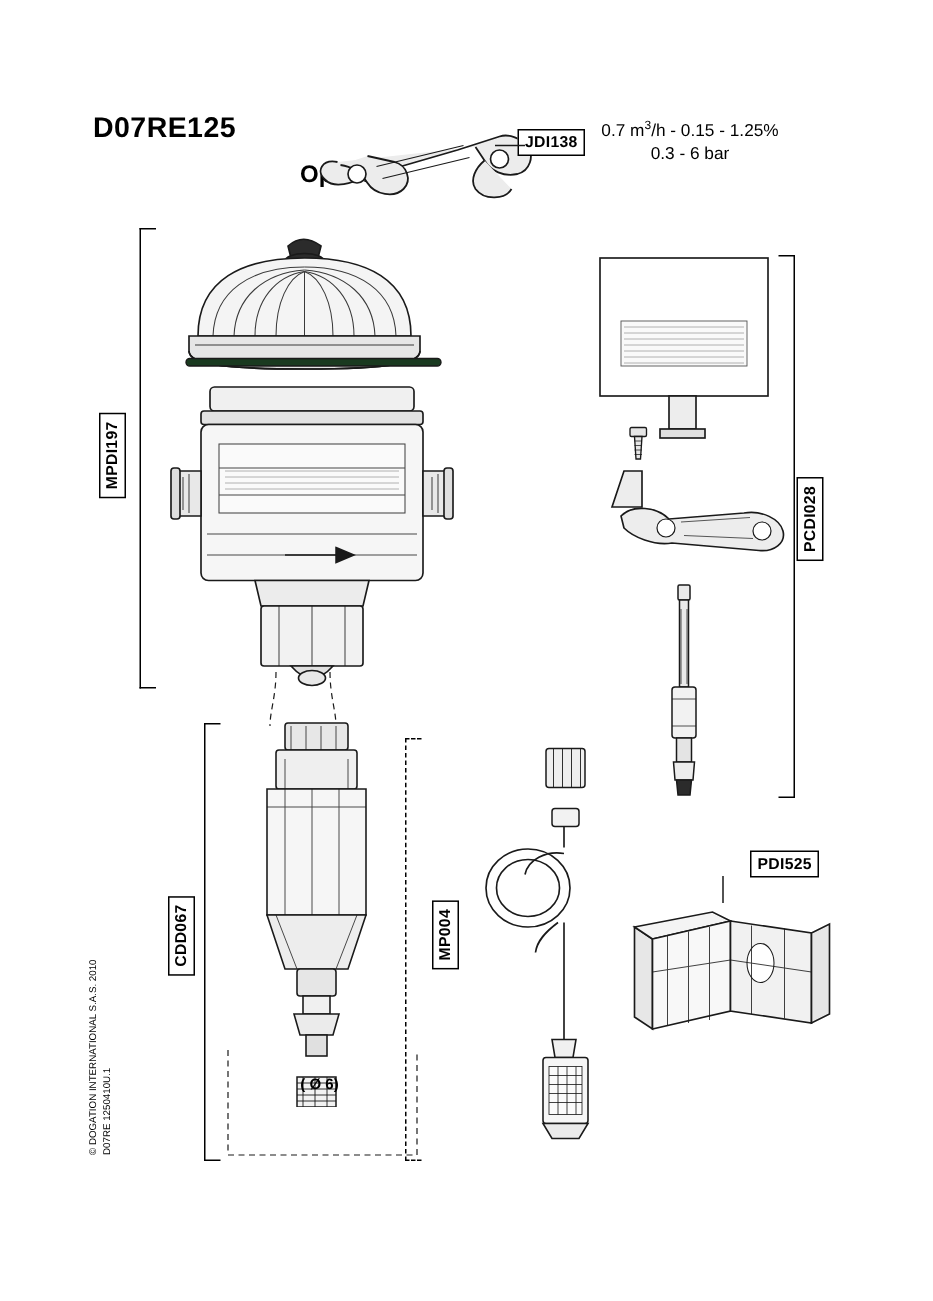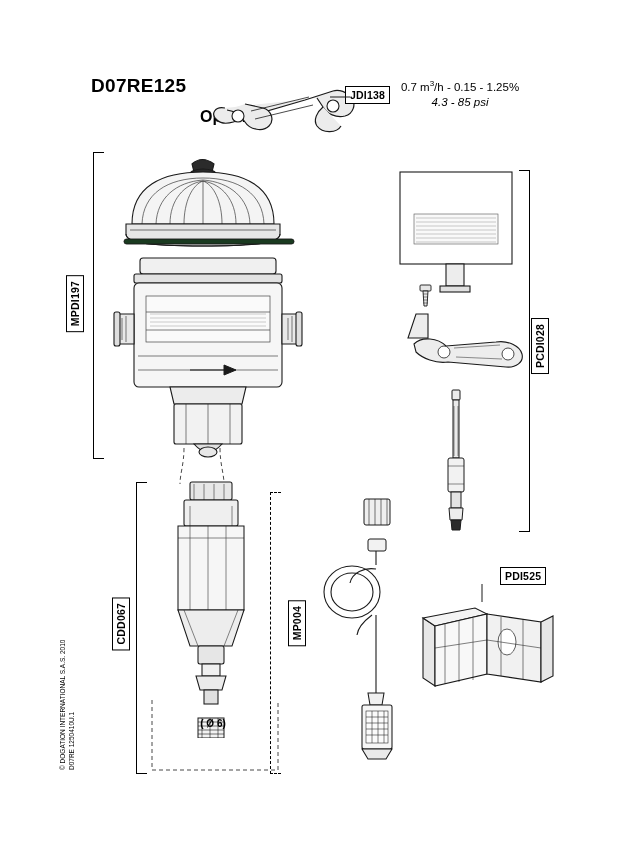--- a/index.html
+++ b/index.html
@@ -19,21 +19,20 @@
     overflow: hidden;
   }
   .abs { position: absolute; }
 
   
   .title {
     left: 62px; top: 75px;
     font-size: 19px;
     font-weight: bold;
     letter-spacing: 0.3px;
-    margin-left: 29px;
   }
   .option-label {
     left: 200px; top: 108px;
     font-size: 16px;
     font-weight: bold;
   }
   .spec-block {
     right: 72px; top: 76px;
     text-align: center;
     font-size: 11.5px;
@@ -87,21 +86,21 @@
 <body>
 
 <div id="sheet">
 
   <div class="abs title">D07RE125</div>
 
   <div class="abs option-label">Option</div>
 
   <div class="abs spec-block">
     <div class="spec-line">0.7 m<sup>3</sup>/h  -  0.15 - 1.25%</div>
-    <div class="spec-line italic">4.3 - 85 psi</div>
+    <div class="spec-line">0.3 - 6 bar</div>
   </div>
 
   <div class="abs copyright">
     <div>© DOGATION INTERNATIONAL S.A.S. 2010</div>
     <div>D07RE 1250410U.1</div>
   </div>
 
   <svg class="abs" style="left:205px; top:78px;" width="200" height="70">
     <g fill="#ececec" stroke="#1a1a1a" stroke-width="1.2">
       <path d="M20,30 C10,28 5,36 12,42 C18,48 30,44 38,40 L100,22 L128,13

